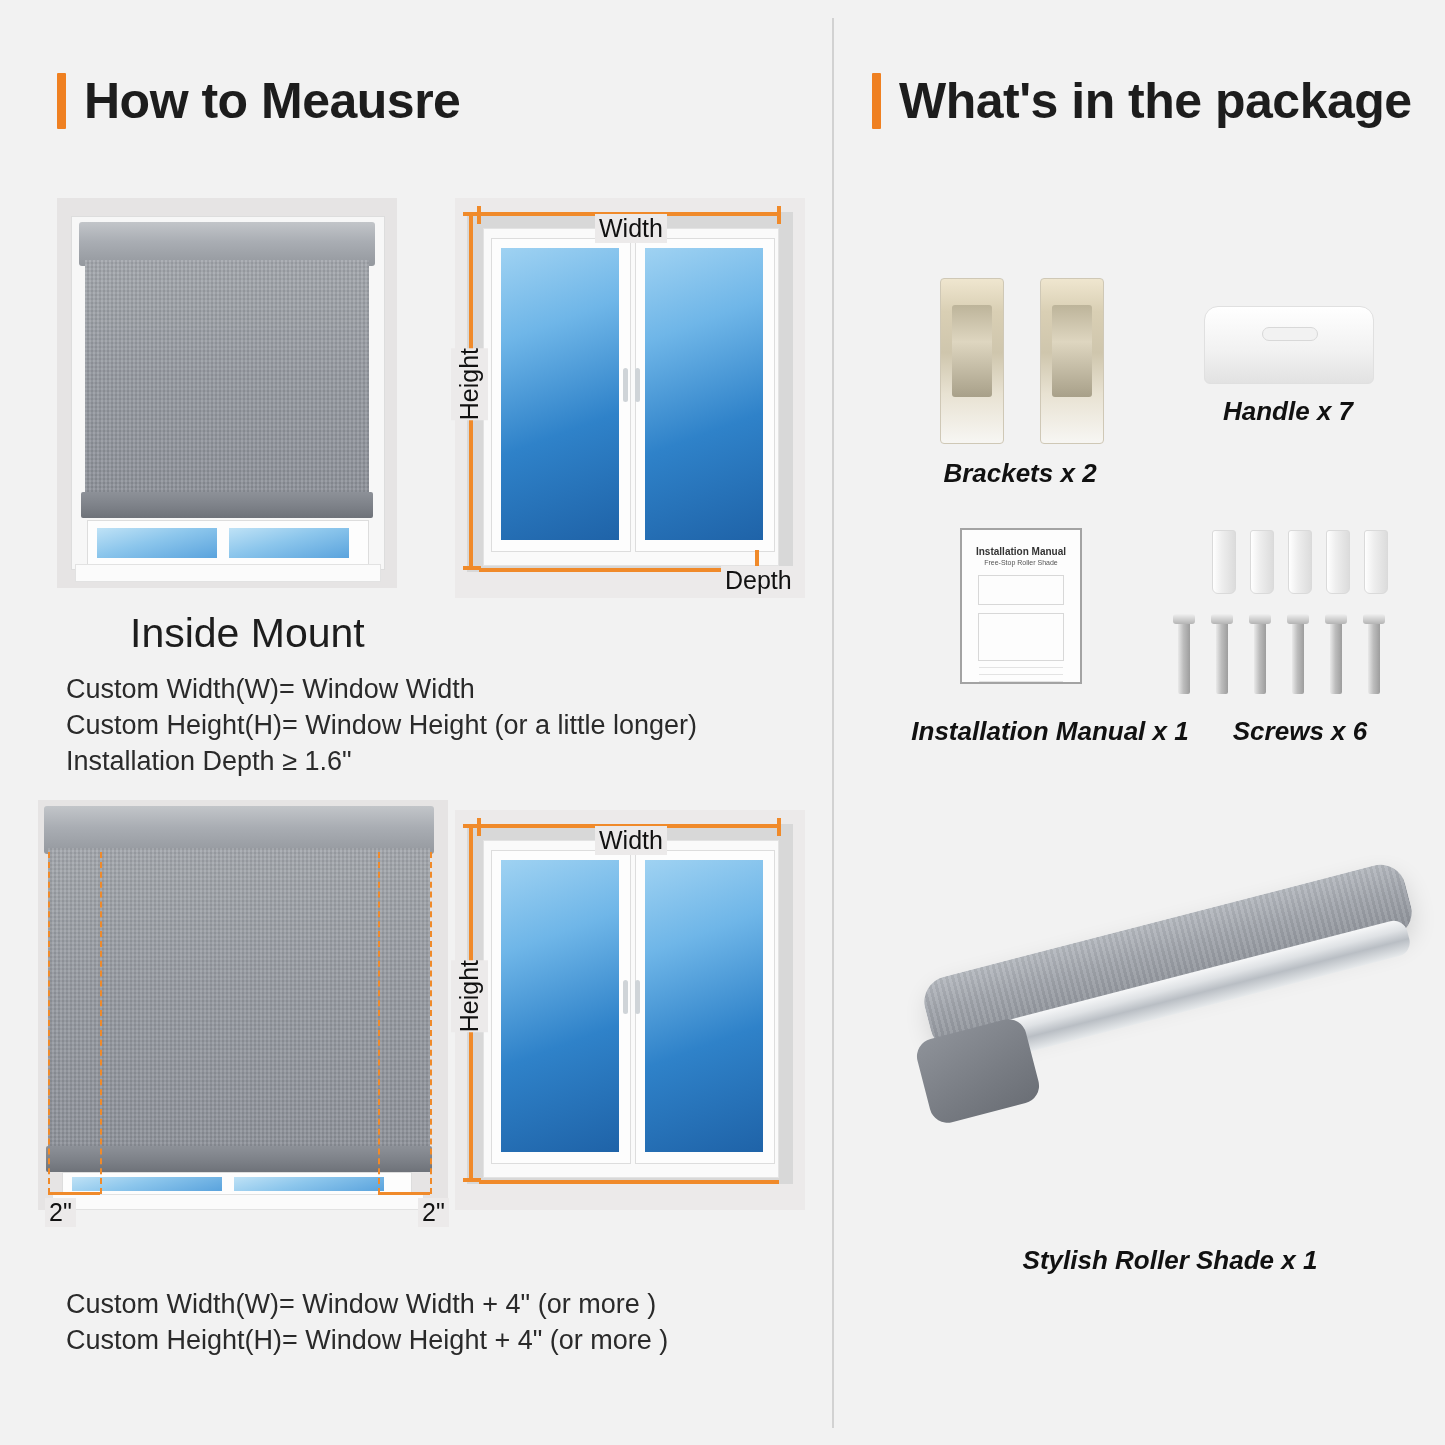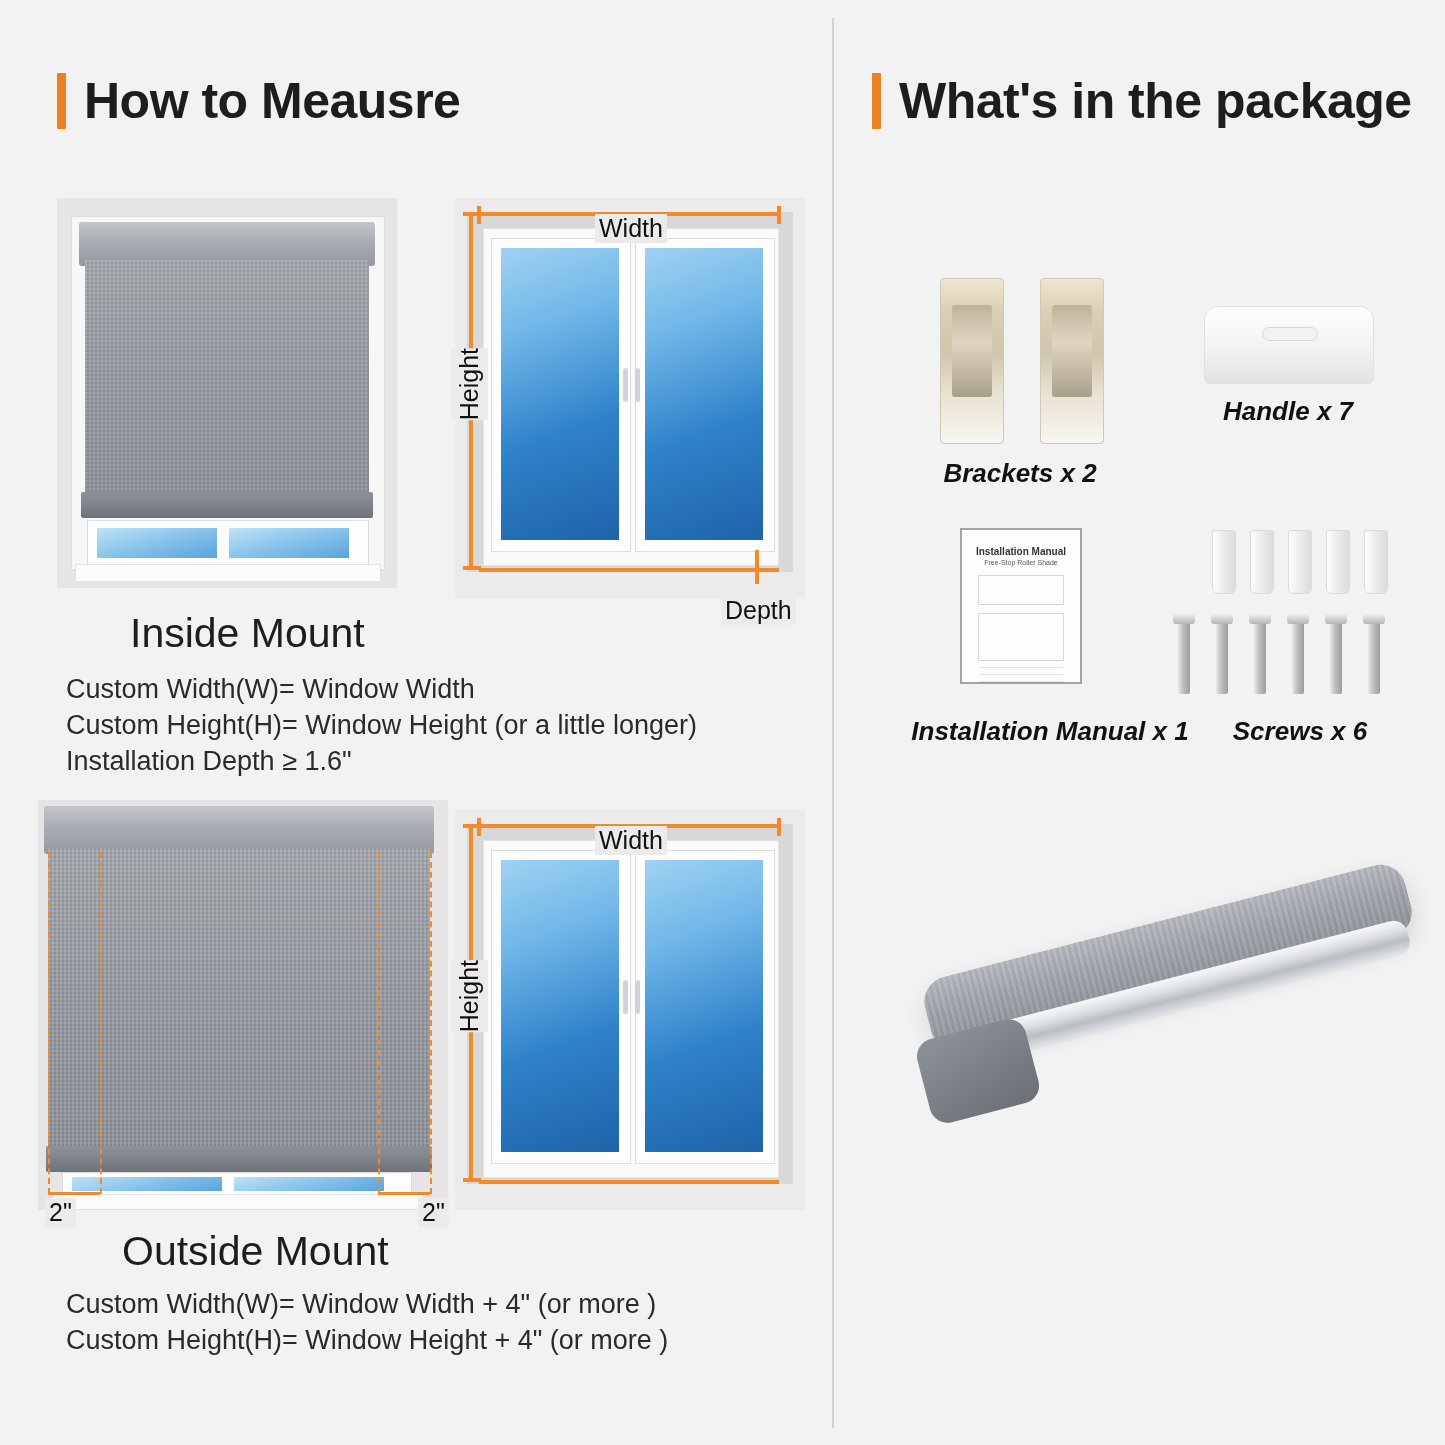--- a/index.html
+++ b/index.html
@@ -178,21 +178,21 @@
     <div class="tick" style="left:322px;top:8px;width:4px;height:18px;"></div>
     <div class="mlabel" style="left:140px;top:16px;">Width</div>
 
     <div class="mline" style="left:14px;top:16px;width:4px;height:356px;"></div>
     <div class="tick" style="left:8px;top:14px;width:18px;height:4px;"></div>
     <div class="tick" style="left:8px;top:368px;width:18px;height:4px;"></div>
     <div class="mlabel vert" style="left:-4px;top:150px;">Height</div>
 
     <div class="mline" style="left:24px;top:370px;width:300px;height:4px;"></div>
     <div class="mline" style="left:300px;top:352px;width:4px;height:34px;"></div>
-    <div class="mlabel" style="left:266px;top:398px;">Depth</div>
+    <div class="mlabel" style="left:266px;top:368px;">Depth</div>
   </div>
 
   <div class="mount-title" style="position:absolute;left:130px;top:610px;">Inside Mount</div>
 
   <div class="spec-line" style="position:absolute;left:66px;top:706px;">Custom Height(H)= Window Height (or a little longer)</div>
   <div class="spec-line" style="position:absolute;left:66px;top:670px;">Custom Width(W)= Window Width</div>
   <div class="spec-line" style="position:absolute;left:66px;top:742px;">Installation Depth ≥ 1.6"</div>
 
   <div class="illus" style="left:38px;top:800px;width:410px;height:410px;">
     <div class="wall" style="left:0;top:0;width:410px;height:410px;background:#e6e4e4;"></div>
@@ -231,21 +231,20 @@
     <div class="mlabel" style="left:140px;top:16px;">Width</div>
 
     <div class="mline" style="left:14px;top:16px;width:4px;height:356px;"></div>
     <div class="tick" style="left:8px;top:14px;width:18px;height:4px;"></div>
     <div class="tick" style="left:8px;top:368px;width:18px;height:4px;"></div>
     <div class="mlabel vert" style="left:-4px;top:150px;">Height</div>
 
     <div class="mline" style="left:24px;top:370px;width:300px;height:4px;"></div>
   </div>
 
-  <div class="mount-title" style="position:absolute;left:122px;top:1228px;">Outside Mount</div>
   <div class="spec-line" style="position:absolute;left:66px;top:1285px;">Custom Width(W)= Window Width + 4" (or more )</div>
   <div class="spec-line" style="position:absolute;left:66px;top:1321px;">Custom Height(H)= Window Height + 4" (or more )</div>
 
   <div class="heading" id="right-heading">
     <div class="bar"></div>
     <div class="txt">What's in the package</div>
   </div>
 
   <div>
     <div class="bracket" style="left:940px;top:278px;width:62px;height:164px;"></div>
@@ -281,14 +280,15 @@
     <div class="screw" style="left:1368px;top:620px;width:12px;height:74px;"></div>
     <div class="screw" style="left:1178px;top:620px;width:12px;height:74px;"></div>
   </div>
   <div class="pkg-label" style="left:1180px;top:716px;width:240px;">Screws  x 6</div>
 
   <div class="roller" style="left:900px;top:860px;width:520px;height:320px;">
     <div class="tube" style="left:20px;top:60px;width:496px;height:74px;"></div>
     <div class="metal" style="left:30px;top:118px;width:486px;height:36px;"></div>
     <div class="cap" style="left:22px;top:168px;width:112px;height:86px;"></div>
   </div>
+  <div class="pkg-label" style="left:960px;top:1245px;width:420px;">Stylish Roller Shade x 1</div>
 
 </div>
 
 </body></html>

